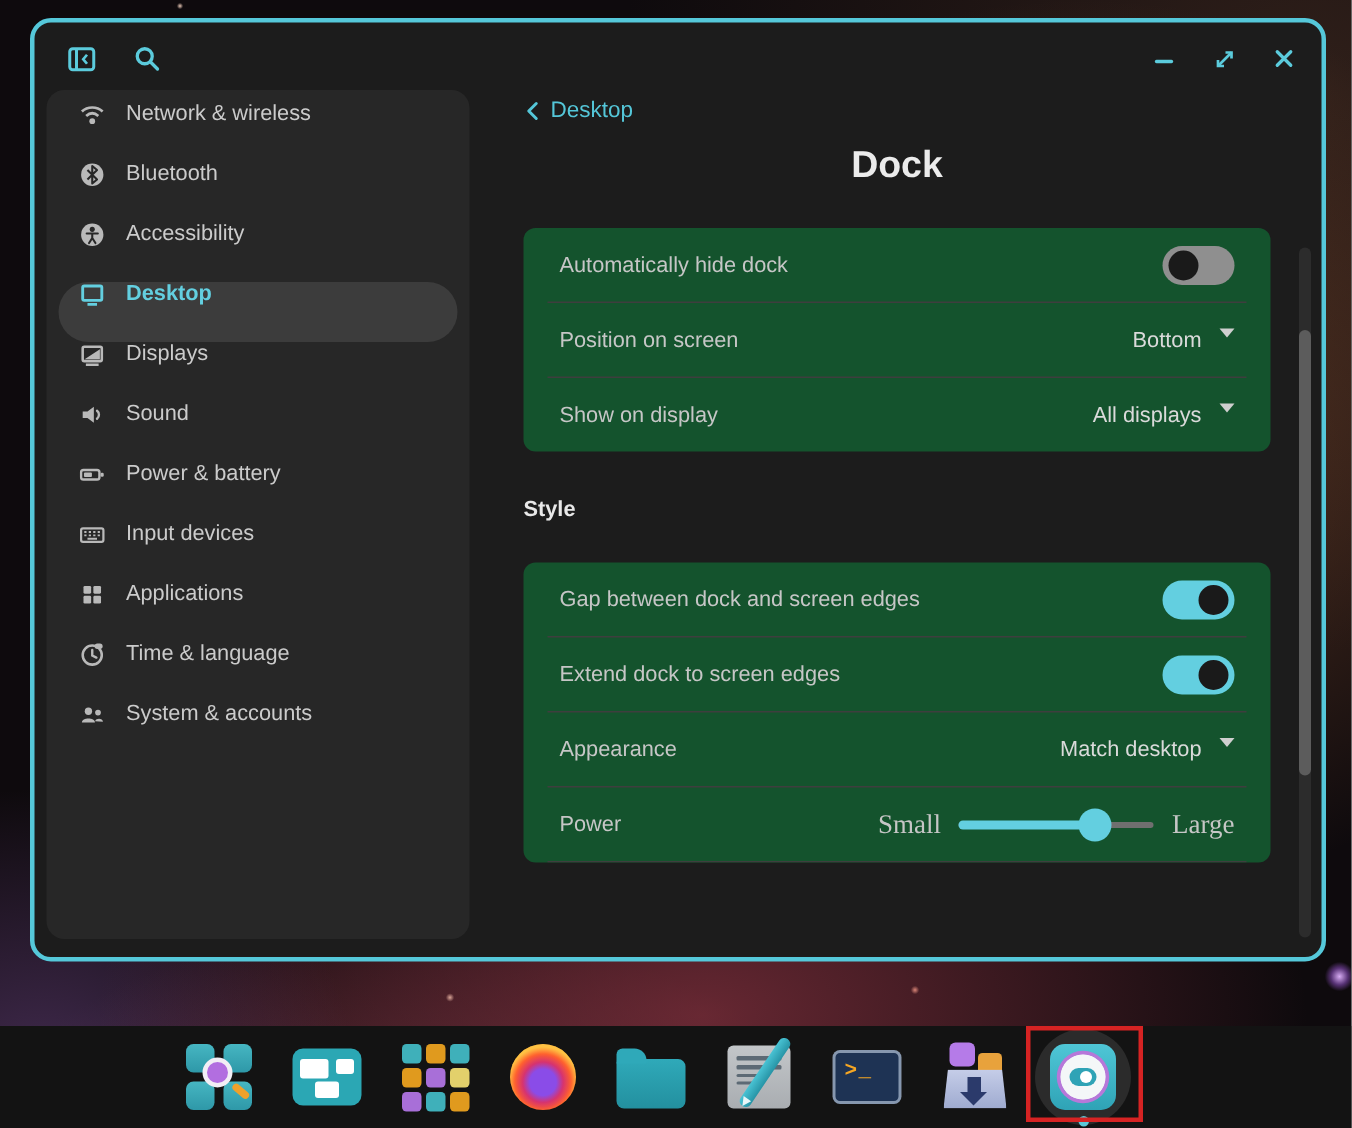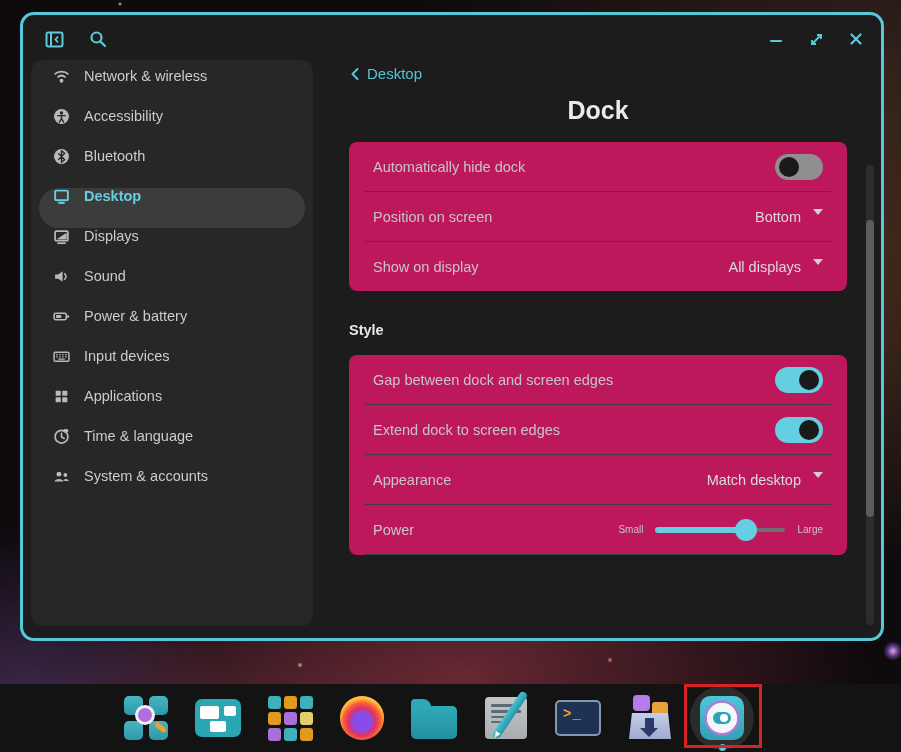--- a/index.html
+++ b/index.html
@@ -37,36 +37,36 @@
   .side-item .sicon { width:17px; height:17px; color:#b9b9b9; display:flex; align-items:center; justify-content:center; flex:0 0 17px; }
   .side-item.selected { background:#3c3c3c; color:#63cfe0; font-weight:bold; }
   .side-item.selected .sicon { color:#63cfe0; }
 
   
   .main { position:absolute; left:326px; top:42px; width:498px; }
   .breadcrumb { display:flex; align-items:center; gap:6px; color:#54c6d8; font-size:15px; margin-top:8px; cursor:pointer; width:max-content; }
   .page-title { margin-top:14px; font-size:25px; font-weight:bold; color:#ebebeb;text-align:center; }
   .section-heading { margin-top:33px; font-size:14.5px; font-weight:bold; color:#e8e8e8; }
   .section-heading.second { margin-top:31px; }
-  .card { margin-top:17px; background:#be185d; border-radius:8px; overflow:hidden; }
+  .card { margin-top:27px; background:#14532d; border-radius:8px; overflow:hidden; }
   .row { height:49px; display:flex; align-items:center; justify-content:space-between; padding:0 24px; }
   .divider { height:1px; background:#3e3e3e; margin:0 16px; }
   .row-label { color:#c6c6c6; font-size:14.5px; }
   .row-value { display:flex; gap:12px; color:#dadada; font-size:14.5px; cursor:pointer; }
   .caret { width:0; height:0; border-left:5px solid transparent; border-right:5px solid transparent; border-top:6px solid #cfcfcf; }
 
   .toggle { position:relative; width:48px; height:26px; border-radius:13px; cursor:pointer; flex:0 0 48px; }
   .toggle.off { background:#8f8f8f; }
   .toggle.on  { background:#63cfe0; }
   .toggle .knob { position:absolute; top:3px; width:20px; height:20px; border-radius:50%; background:#1a1a1a; }
   .toggle.off .knob { left:4px; }
   .toggle.on  .knob { right:4px; }
 
   .slider-group { display:flex; align-items:center; gap:12px; }
-  .slider-minmax { color:#c6c6c6; font-size:10px; }
+  .slider-minmax { color:#c6c6c6; font-size:18px;font-family:Liberation Serif, serif; }
   .slider { position:relative; height:26px; cursor:pointer; }
   .slider .track { position:absolute; top:11px; left:0; width:100%; height:4px; border-radius:2px; background:#6f6f6f; }
   .slider .fill { position:absolute; top:10px; left:0; height:6px; border-radius:3px; background:#63cfe0; width:var(--p,50%); }
   .slider .handle { position:absolute; top:2px; left:var(--p,50%); margin-left:-11px; width:22px; height:22px; border-radius:50%; background:#63cfe0; }
   .slider .tick { position:absolute; top:26px; left:var(--t,50%); width:3px; height:9px; background:#efefef; }
   .slider.size-slider { width:130px; }
   .slider.opacity-slider { width:170px; }
 
   
   .scrollbar-track { position:absolute; left:843px; top:150px; width:8px; height:460px; border-radius:4px; background:#2c2c2c; }
@@ -179,34 +179,34 @@
               <path d="M4.2 8.8 C6.6 6.6 9.4 6.6 11.8 8.8" fill="none" stroke="currentColor" stroke-width="1.7"></path>
               <circle cx="8" cy="12" r="1.8" fill="currentColor"></circle>
             </svg>
           </span>
         <span>Network &amp; wireless</span>
       </div>
       <div class="side-item">
         <span class="sicon">
             <svg width="17" height="17" viewBox="0 0 16 16">
               <circle cx="8" cy="8" r="7" fill="currentColor"></circle>
+              <path d="M5 5 L11 11 L8 13.5 V2.5 L11 5 L5 11" fill="none" stroke="#272727" stroke-width="1.3" stroke-linejoin="round"></path>
+            </svg>
+          </span>
+        <span>Bluetooth</span>
+      </div>
+      <div class="side-item">
+        <span class="sicon">
+            <svg width="17" height="17" viewBox="0 0 16 16">
+              <circle cx="8" cy="8" r="7" fill="currentColor"></circle>
               <circle cx="8" cy="4.6" r="1.6" fill="#272727"></circle>
               <path d="M4.5 7.2 H11.5 M8 7.2 V10 M8 10 L6 13.2 M8 10 L10 13.2" stroke="#272727" stroke-width="1.3" fill="none" stroke-linecap="round"></path>
             </svg>
           </span>
         <span>Accessibility</span>
-      </div>
-      <div class="side-item">
-        <span class="sicon">
-            <svg width="17" height="17" viewBox="0 0 16 16">
-              <circle cx="8" cy="8" r="7" fill="currentColor"></circle>
-              <path d="M5 5 L11 11 L8 13.5 V2.5 L11 5 L5 11" fill="none" stroke="#272727" stroke-width="1.3" stroke-linejoin="round"></path>
-            </svg>
-          </span>
-        <span>Bluetooth</span>
       </div>
       <div class="side-item selected">
         <span class="sicon">
             <svg width="17" height="17" viewBox="0 0 16 16">
               <rect x="2" y="2.5" width="12" height="9" rx="1" fill="none" stroke="currentColor" stroke-width="1.8"></rect>
               <line x1="5" y1="14" x2="11" y2="14" stroke="currentColor" stroke-width="1.8"></line>
             </svg>
           </span>
         <span>Desktop</span>
       </div>

